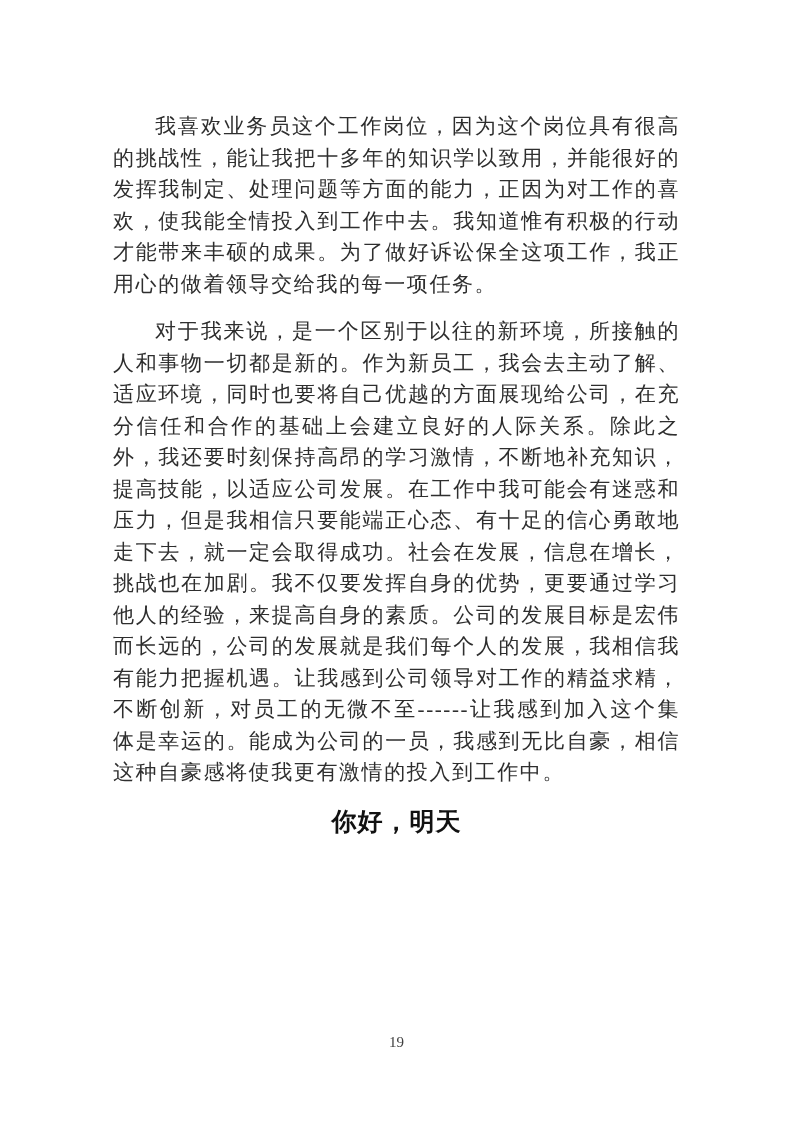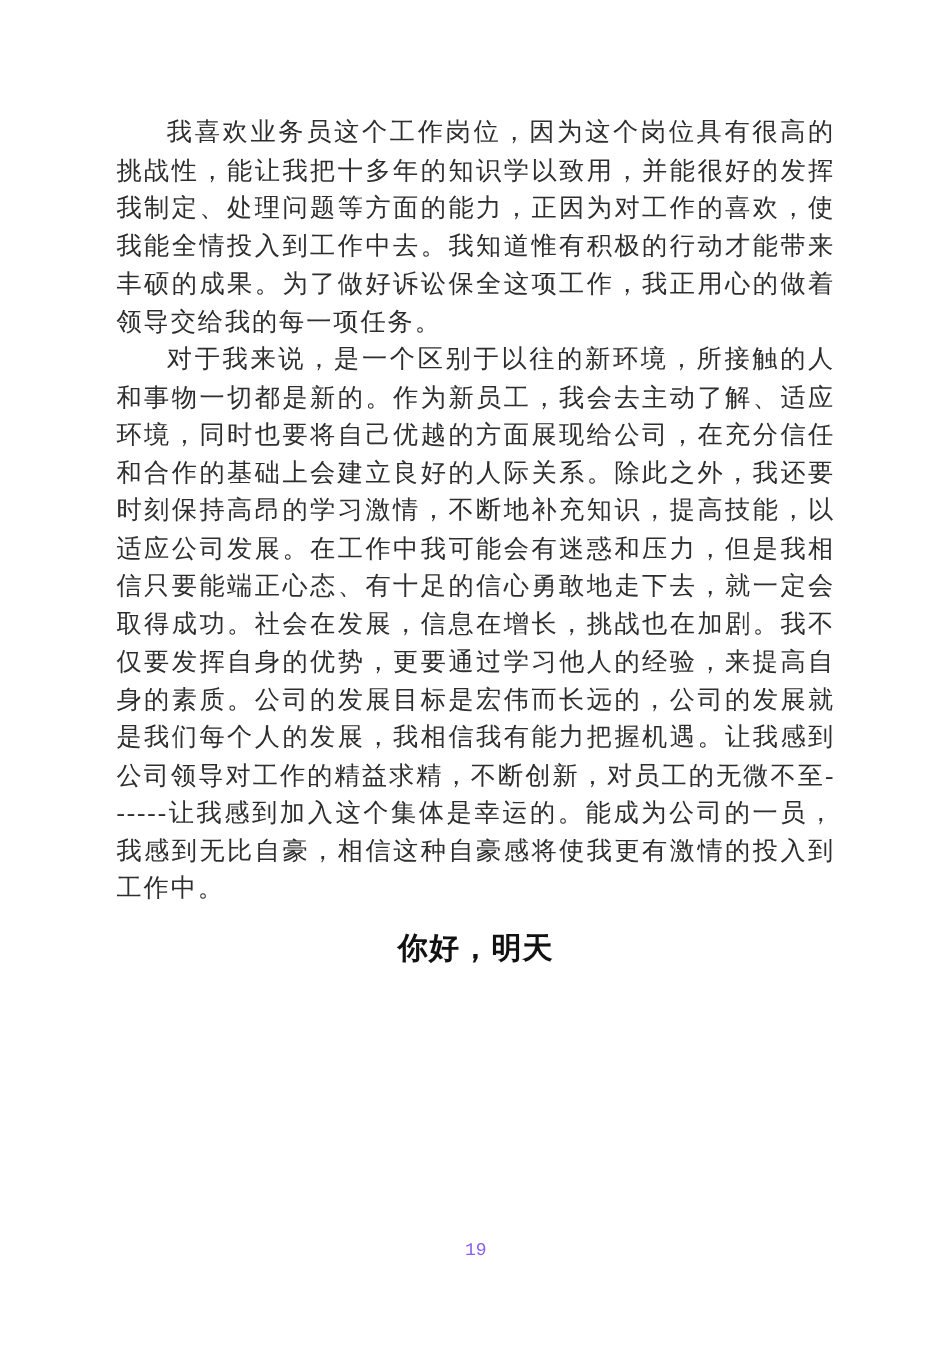--- a/index.html
+++ b/index.html
@@ -10,21 +10,21 @@
   .page {
     position: relative;
     width: 793px;
     height: 1122px;
     box-sizing: border-box;
     padding: 95px 97px 0 97px;
     background: #ffffff;
     overflow: hidden;
   }
   .para {
-    margin: 0;
+    margin: 16px;
     font-size: 21px;
     line-height: 31.5px;
     text-align: justify;
     text-indent: 2em;
     color: #2e2e2e;
     letter-spacing: 1.6px;
   }
   .kai {
     font-family: "Liberation Serif", serif;
   }
@@ -46,23 +46,23 @@
     text-indent: 0;
     letter-spacing: 1px;
     margin: 16px 0 38px 0;
   }
   .page-number {
     position: absolute;
     left: 0;
     right: 0;
     top: 1034px;
     text-align: center;
-    font-family: Liberation Mono, monospace;
+    font-family: Liberation Serif, serif;
     font-size: 15px;
-    color: #8b5cf6;
+    color: #404040;
   }
 </style>
 </head>
 <body>
 
 <div class="page">
 
   <section>
     <p class="para kai">我喜欢业务员这个工作岗位，因为这个岗位具有很高的挑战性，能让我把十多年的知识学以致用，并能很好的发挥我制定、处理问题等方面的能力，正因为对工作的喜欢，使我能全情投入到工作中去。我知道惟有积极的行动才能带来丰硕的成果。为了做好诉讼保全这项工作，我正用心的做着领导交给我的每一项任务。</p>
     <p class="para kai">

